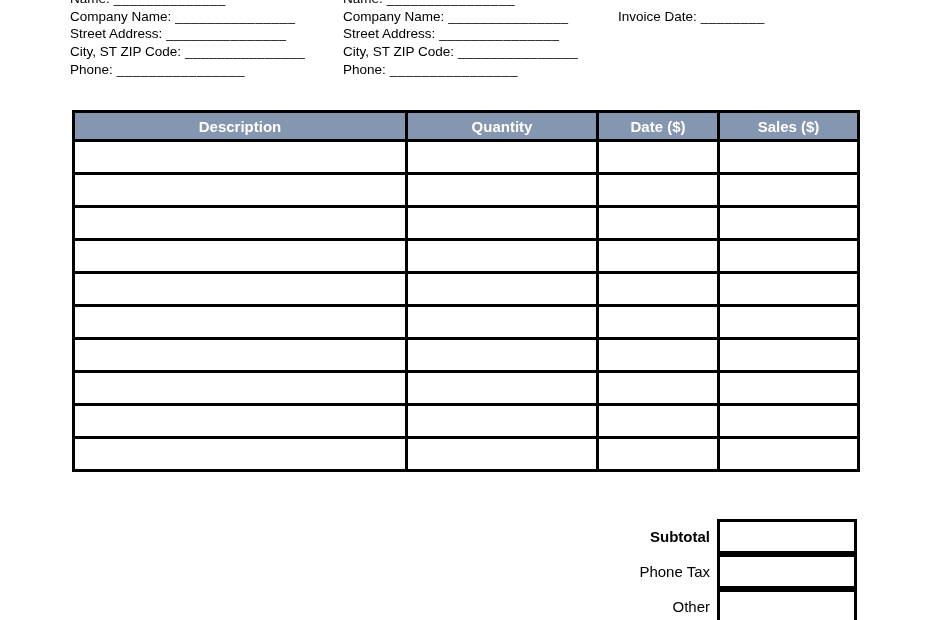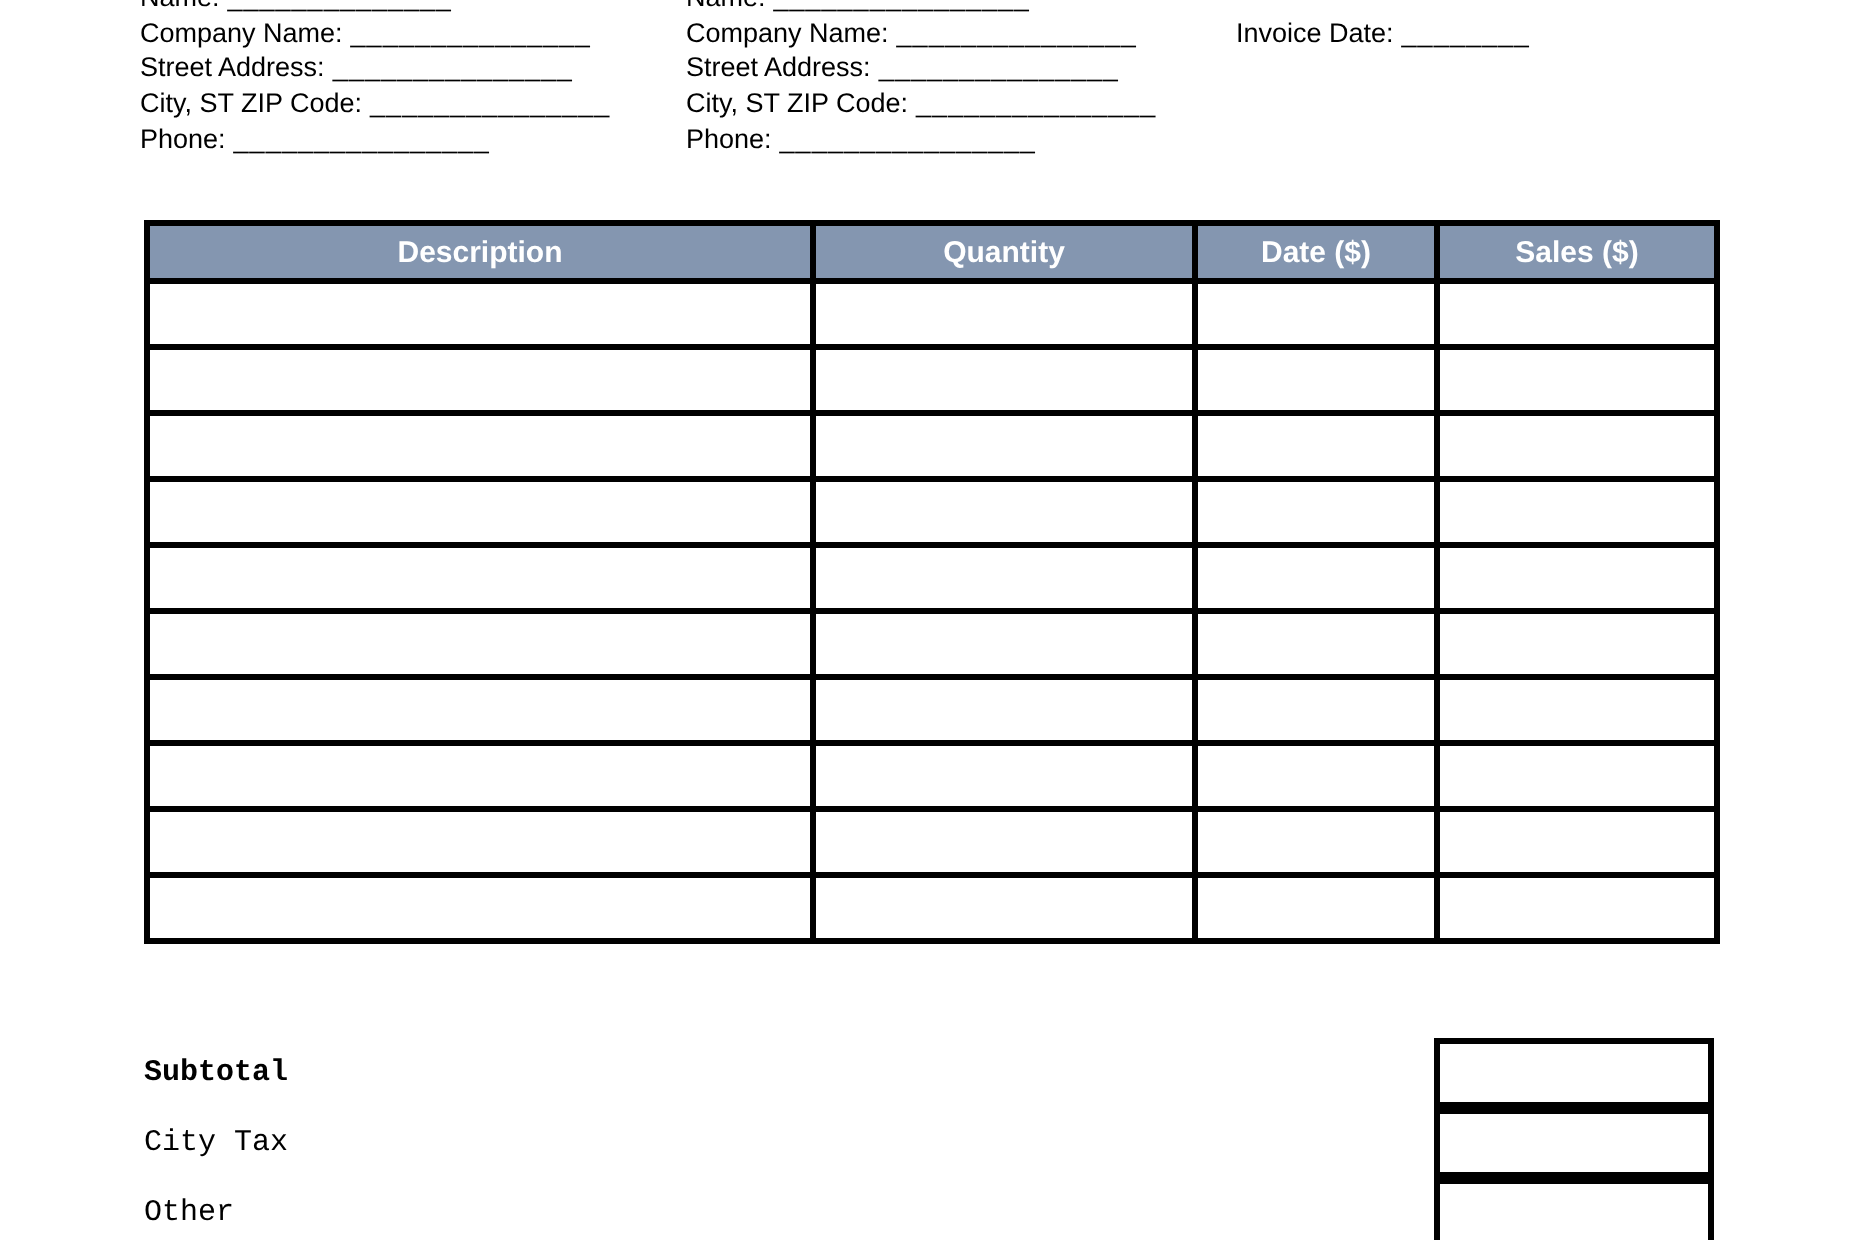--- a/index.html
+++ b/index.html
@@ -46,22 +46,22 @@
   table.items td {
     height: 33px; padding: 0 4px;
     border: 3px solid var(--border-color);
     background: #ffffff;
     font-size: 14px;
   }
   
   .totals { position: absolute; left: 72px; top: 519px; width: 785px; }
   .total-row { display: flex; height: 35px; align-items: stretch; }
   .total-label {
-    width: 638px; text-align: left;
-    font-size: 15px; line-height: 35px; font-family: Liberation Mono, monospace;
+    width: 638px; text-align: right;
+    font-size: 15px; line-height: 35px;
   }
   .total-label.bold { font-weight: bold; }
   .total-box {
     width: 140px; margin-left: 7px;
     border: 3px solid var(--border-color);
     background: #ffffff;
     font-size: 14px; line-height: 29px; padding: 0 4px;
   }
 </style>
 </head>
@@ -194,20 +194,20 @@
     </tr>
     </tbody>
 </table>
 
 <div class="totals">
   <div class="total-row">
     <div class="total-label bold">Subtotal</div>
     <div class="total-box"></div>
   </div>
   <div class="total-row">
-    <div class="total-label">City Tax</div>
+    <div class="total-label">Phone Tax</div>
     <div class="total-box"></div>
   </div>
   <div class="total-row">
     <div class="total-label">Other</div>
     <div class="total-box"></div>
   </div>
 </div>
 
 </body></html>

